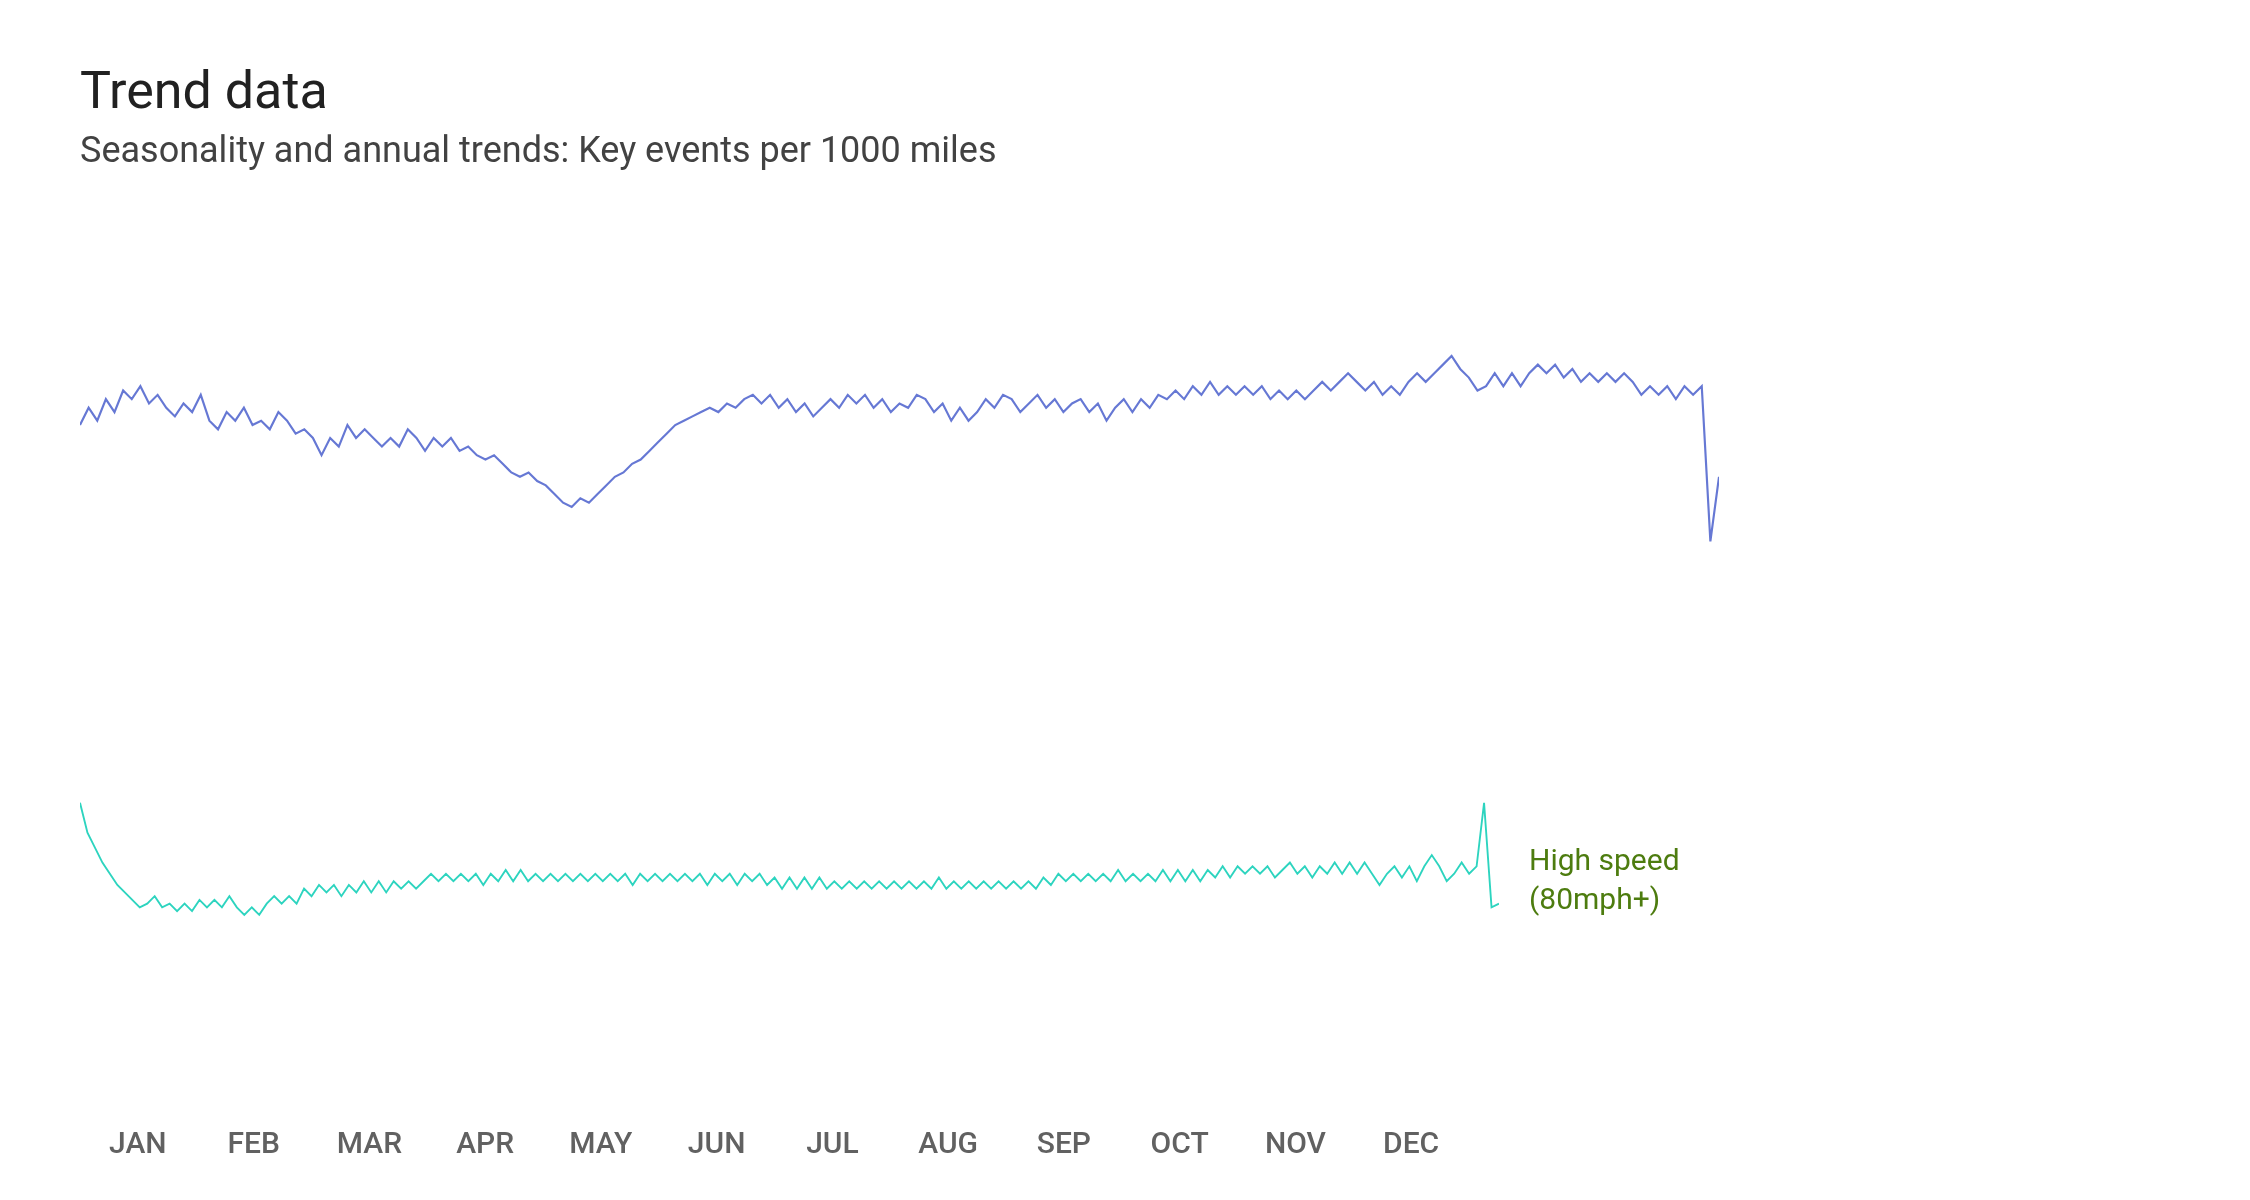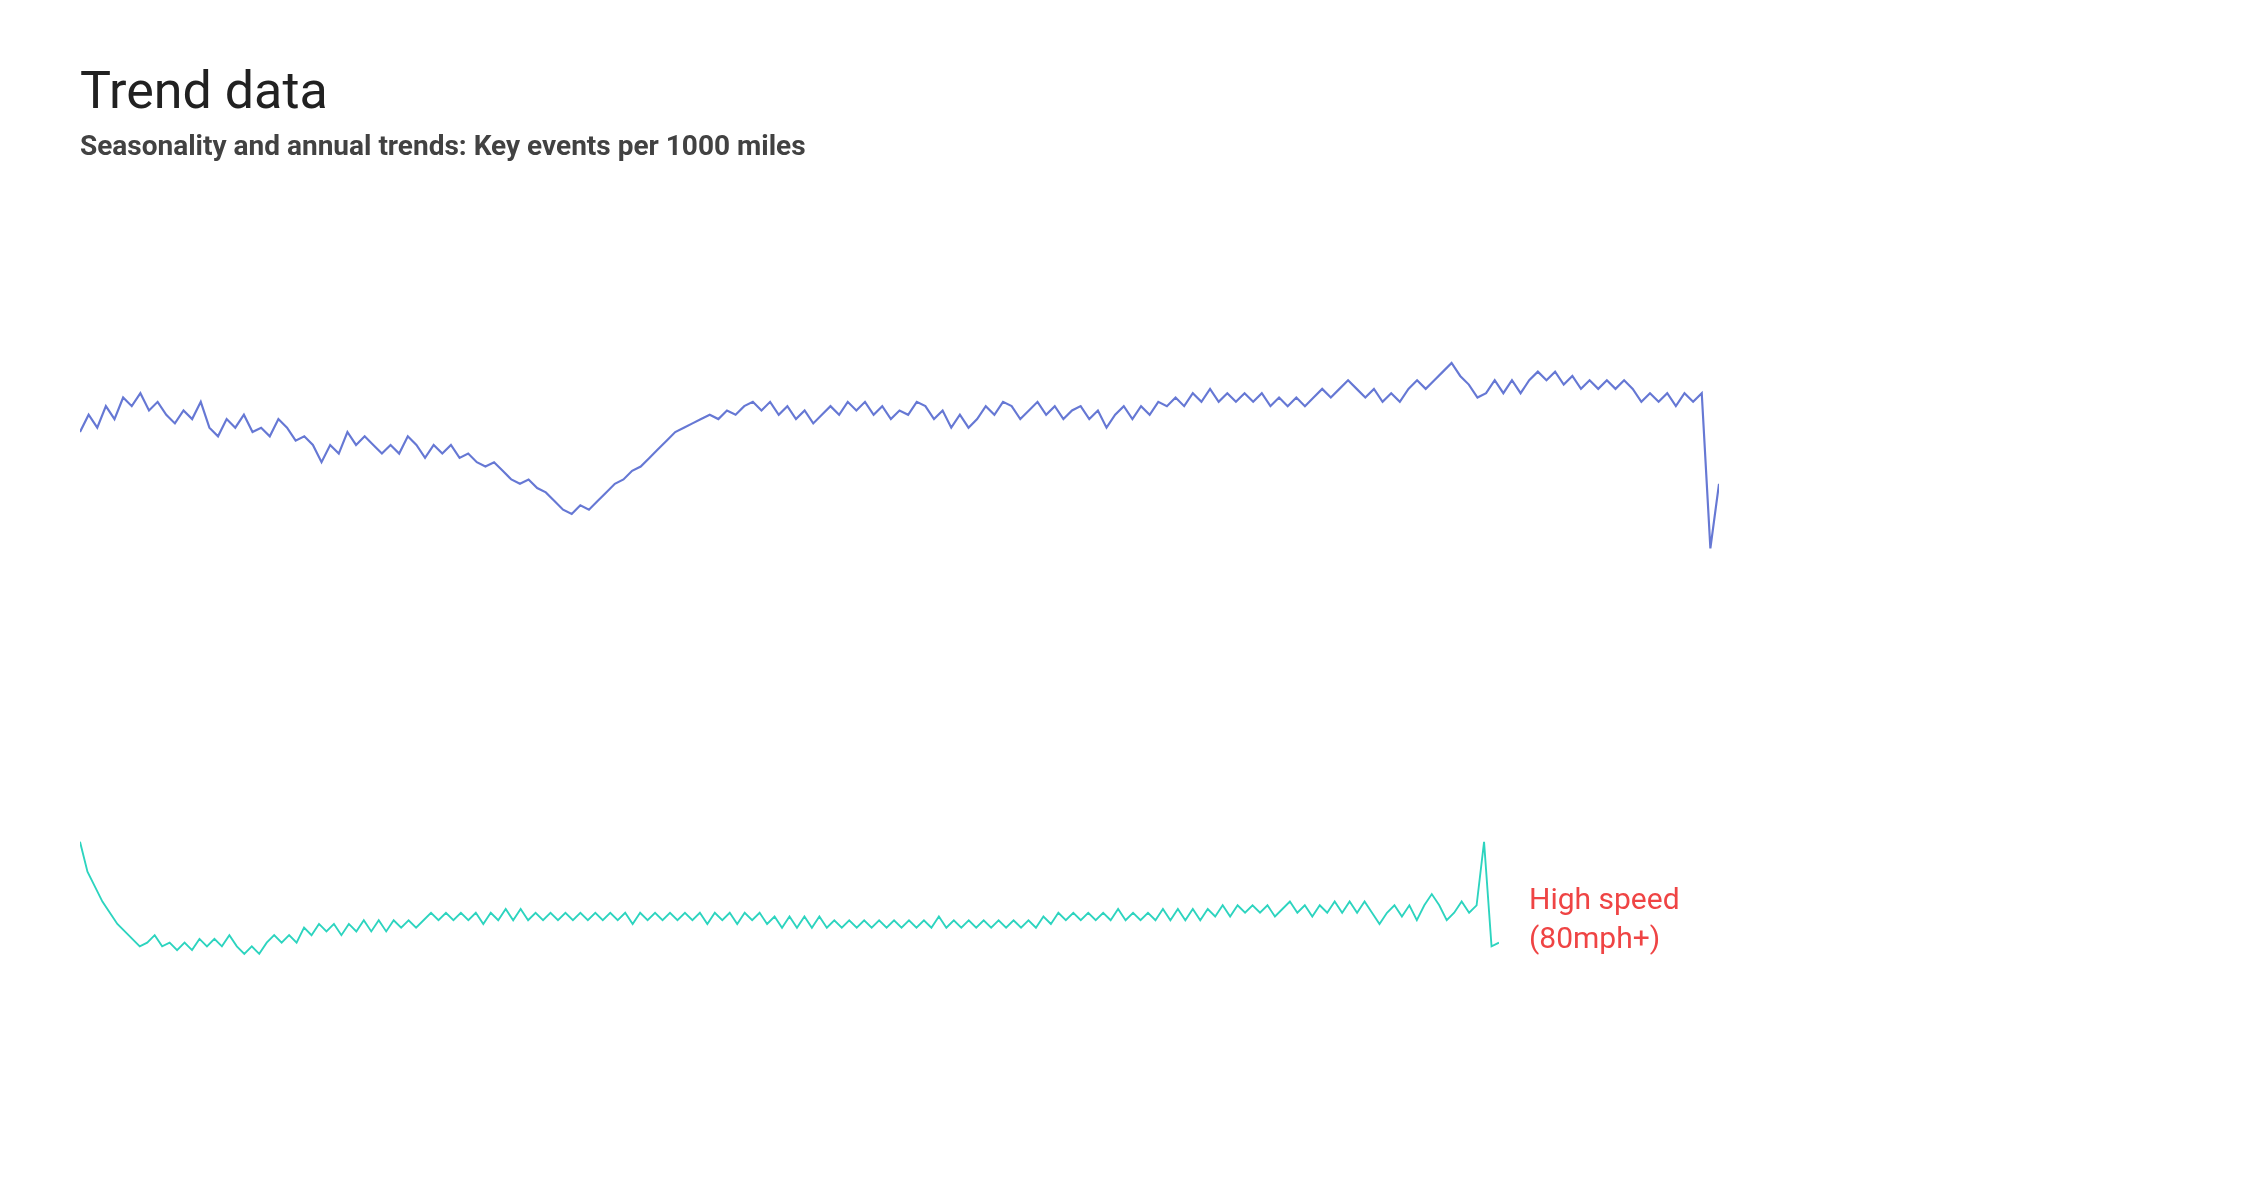--- a/index.html
+++ b/index.html
@@ -21,22 +21,22 @@
     .header {
       margin-bottom: 30px;
     }
     .title {
       font-size: 52px;
       font-weight: 400;
       color: #212121;
       margin-bottom: 8px;
     }
     .subtitle {
-      font-size: 28px;
-      font-weight: 700;
+      font-size: 36px;
+      font-weight: 400;
       color: #424242;
     }
     .chart-area {
       flex: 1;
       display: flex;
       flex-direction: column;
       position: relative;
     }
     .chart-row {
       flex: 1;
@@ -52,21 +52,21 @@
       width: 220px;
       padding-left: 30px;
       font-size: 30px;
       font-weight: 400;
       line-height: 1.3;
     }
     .label-distracted {
       color: #5c7cfa;
     }
     .label-highspeed {
-      color: #ef4444;
+      color: #4d7c0f;
     }
     .x-axis {
       display: flex;
       justify-content: space-between;
       padding: 20px 0 0 0;
       padding-right: 250px;
     }
     .x-axis-label {
       font-size: 30px;
       font-weight: 500;
@@ -106,14 +106,28 @@
           <polyline fill="none" stroke="#2dd4bf" stroke-width="2.5" points="
               0,60 10,100 20,120 30,140 40,155 50,170 60,180 70,190 80,200 90,195 100,185 110,200 120,195 130,205 140,195 150,205 160,190 170,200 180,190 190,200 200,185 210,200 220,210 230,200 240,210 250,195 260,185 270,195 280,185 290,195 300,175 310,185 320,170 330,180 340,170 350,185 360,170 370,180 380,165 390,180 400,165 410,180 420,165 430,175 440,165 450,175 460,165 470,155 480,165 490,155 500,165 510,155 520,165 530,155 540,170 550,155 560,165 570,150 580,165 590,150 600,165 610,155 620,165 630,155 640,165 650,155 660,165 670,155 680,165 690,155 700,165 710,155 720,165 730,155 740,170 750,155 760,165 770,155 780,165 790,155 800,165 810,155 820,165 830,155 840,170 850,155 860,165 870,155 880,170 890,155 900,165 910,155 920,170 930,160 940,175 950,160 960,175 970,160 980,175 990,160 1000,175 1010,165 1020,175 1030,165 1040,175 1050,165 1060,175 1070,165 1080,175 1090,165 1100,175 1110,165 1120,175 1130,165 1140,175 1150,160 1160,175 1170,165 1180,175 1190,165 1200,175 1210,165 1220,175 1230,165 1240,175 1250,165 1260,175 1270,165 1280,175 1290,160 1300,170 1310,155 1320,165 1330,155 1340,165 1350,155 1360,165 1370,155 1380,165 1390,150 1400,165 1410,155 1420,165 1430,155 1440,165 1450,150 1460,165 1470,150 1480,165 1490,150 1500,165 1510,150 1520,160 1530,145 1540,160 1550,145 1560,155 1570,145 1580,155 1590,145 1600,160 1610,150 1620,140 1630,155 1640,145 1650,160 1660,145 1670,155 1680,140 1690,155 1700,140 1710,155 1720,140 1730,155 1740,170 1750,155 1760,145 1770,160 1780,145 1790,165 1800,145 1810,130 1820,145 1830,165 1840,155 1850,140 1860,155 1870,145 1880,60 1890,200 1900,195
             "></polyline>
         </svg>
       </div>
       <div class="chart-label label-highspeed">
         High speed<br>(80mph+)
       </div>
     </div>
 
+    <div class="x-axis">
+      <div class="x-axis-label">JAN</div>
+      <div class="x-axis-label">FEB</div>
+      <div class="x-axis-label">MAR</div>
+      <div class="x-axis-label">APR</div>
+      <div class="x-axis-label">MAY</div>
+      <div class="x-axis-label">JUN</div>
+      <div class="x-axis-label">JUL</div>
+      <div class="x-axis-label">AUG</div>
+      <div class="x-axis-label">SEP</div>
+      <div class="x-axis-label">OCT</div>
+      <div class="x-axis-label">NOV</div>
+      <div class="x-axis-label">DEC</div>
+    </div>
   </div>
 </div>
 
 </body></html>

